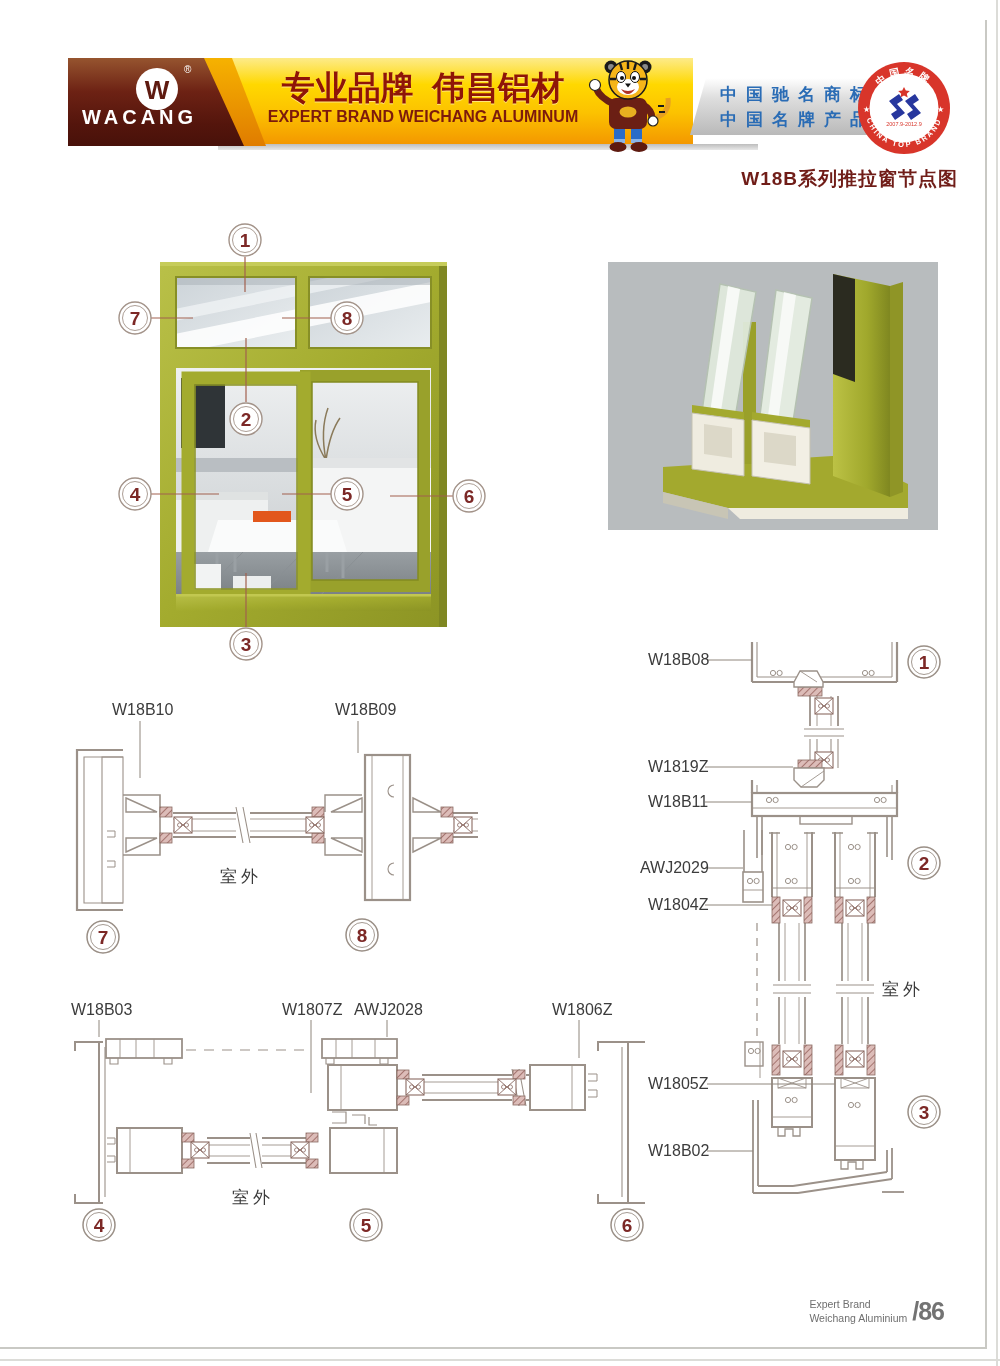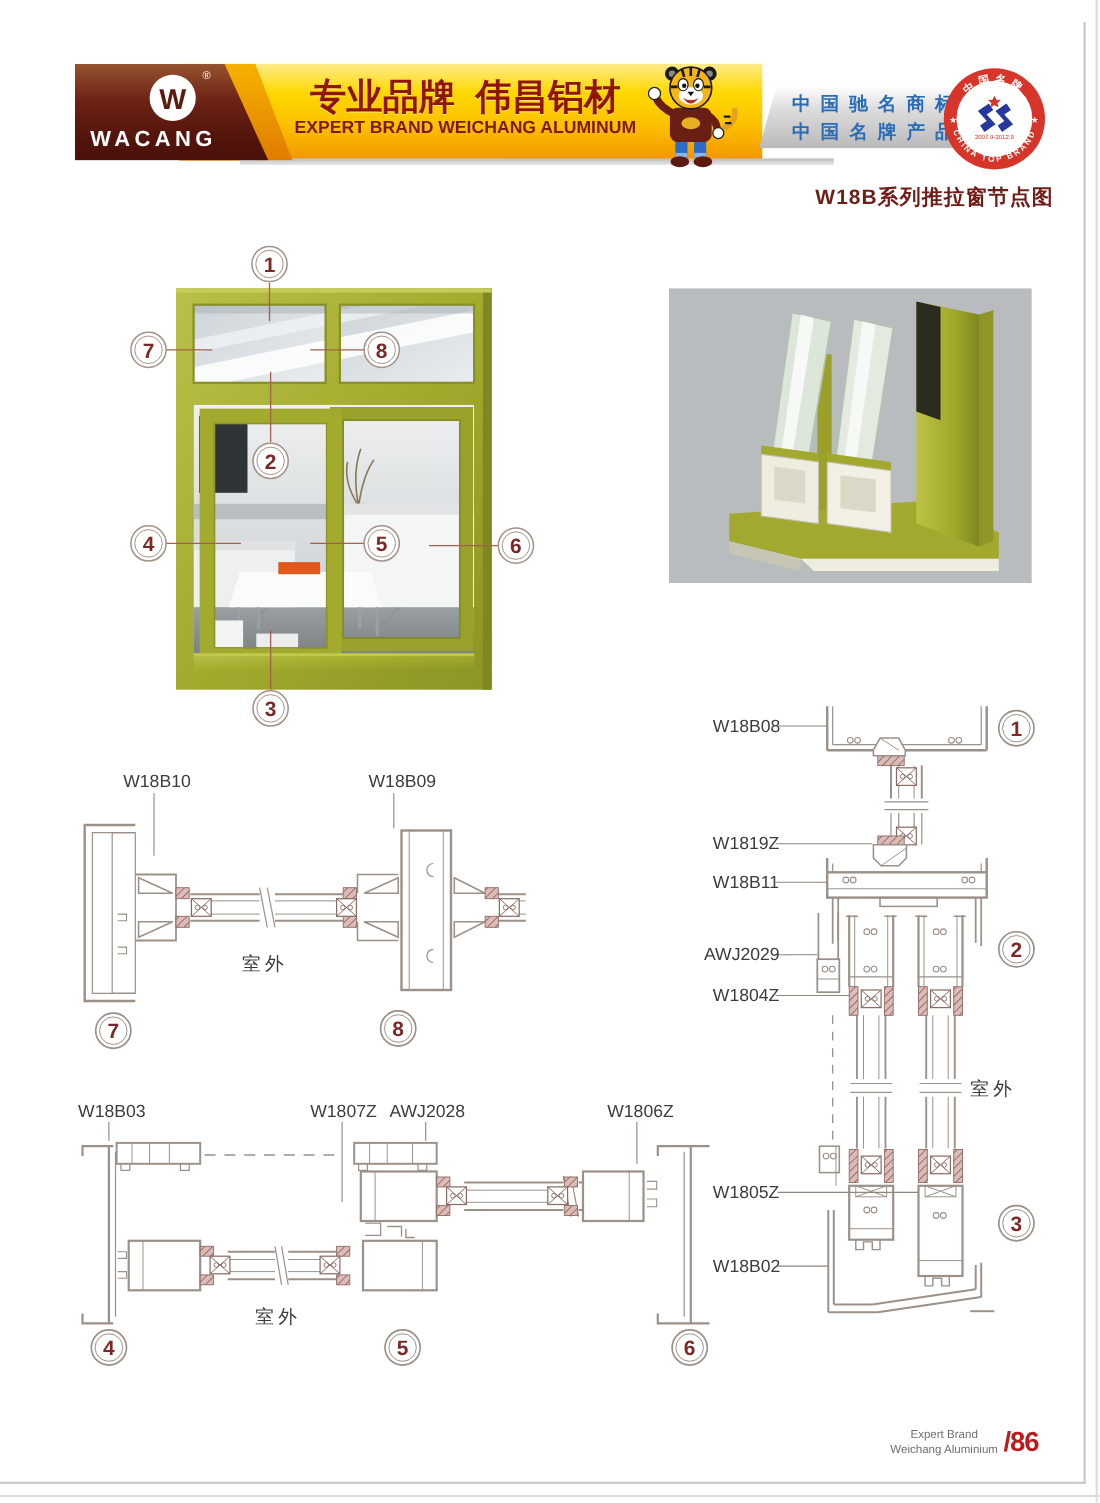--- a/index.html
+++ b/index.html
@@ -17,43 +17,43 @@
      clip-path:polygon(14px 0,46px 0,80px 88px,48px 88px);
      background:linear-gradient(180deg,#f6b200,#e07c00);}
   .band-maroon{left:0;top:0;width:176px;height:88px;
      clip-path:polygon(0 0,136px 0,176px 88px,0 88px);
      background:linear-gradient(180deg,#96542f 0%,#6d2214 38%,#54150c 75%,#48110a 100%);}
   .logo-wrap{left:40px;top:4px;width:100px;height:52px;text-align:center;}
   .logo-circle{position:absolute;left:28px;top:6px;width:42px;height:42px;border-radius:50%;
      background:#fff;display:flex;align-items:center;justify-content:center;}
   .logo-w{color:#5e1a10;font-weight:900;font-size:26px;line-height:1;transform:translateY(1px);}
   .logo-reg{position:absolute;left:76px;top:2px;color:#fff;font-size:10px;}
-  .brand-name{left:14px;top:58px;width:150px;color:#fff;font-weight:bold;font-size:20px;
+  .brand-name{left:14px;top:48px;width:150px;color:#fff;font-weight:bold;font-size:20px;
      letter-spacing:4px;}
   .slogan-cn{left:190px;top:8px;width:330px;text-align:center;color:#8f1507;font-weight:900;
      font-size:33px;white-space:pre;text-shadow:0 1px 0 #ffe77a;}
   .slogan-en{left:188px;top:50px;width:334px;text-align:center;color:#7c1a0c;font-weight:bold;
      font-size:16px;white-space:nowrap;}
   .claims-bar{left:622px;top:20px;width:226px;height:57px;
      clip-path:polygon(16px 0,100% 0,100% 100%,0 100%);
      background:linear-gradient(180deg,#ffffff 0%,#dedede 35%,#b9b9b9 100%);}
   .claim-line{position:absolute;left:30px;color:#2a6cb5;font-weight:bold;font-size:17px;
      letter-spacing:9px;white-space:nowrap;}
   .claim-1{top:5px;} .claim-2{top:30px;}
   .tiger{left:510px;top:-4px;width:100px;height:100px;}
   .seal{left:788px;top:2px;width:96px;height:96px;}
 
   
   .page-title{right:42px;top:166px;color:#701d18;font-weight:bold;font-size:19px;
      letter-spacing:1px;white-space:nowrap;}
 
   
   .footer{top:1297px;right:56px;display:flex;align-items:center;gap:5px;}
-  .footer-text{text-align:center;font-size:10.5px;line-height:1.3;color:#6f6f6f;}
-  .footer-num{color:#b91c1c;font-weight:bold;font-size:25px;letter-spacing:-1px;}
+  .footer-text{text-align:left;font-size:10.5px;line-height:1.3;color:#6f6f6f;}
+  .footer-num{color:#737373;font-weight:bold;font-size:25px;letter-spacing:-1px;}
   .edge{background:#c9c9c4;}
   .edge-r-in{left:985px;top:20px;width:2px;height:1329px;}
   .edge-b-in{left:0;top:1347px;width:987px;height:2px;}
   .edge-r-out{left:996px;top:0;width:2px;height:1366px;background:#dcdcd8;}
   .edge-b-out{left:0;top:1359px;width:1000px;height:2px;background:#dcdcd8;}
 
   svg text{font-family:"Liberation Sans","DejaVu Sans",sans-serif;}
   .lbl{font-size:16px;fill:#3c3c3c;}
   .outdoor{font-size:17px;fill:#3a3a3a;letter-spacing:4px;}
   .cnum{font-size:19px;font-weight:bold;fill:#7c2826;}

